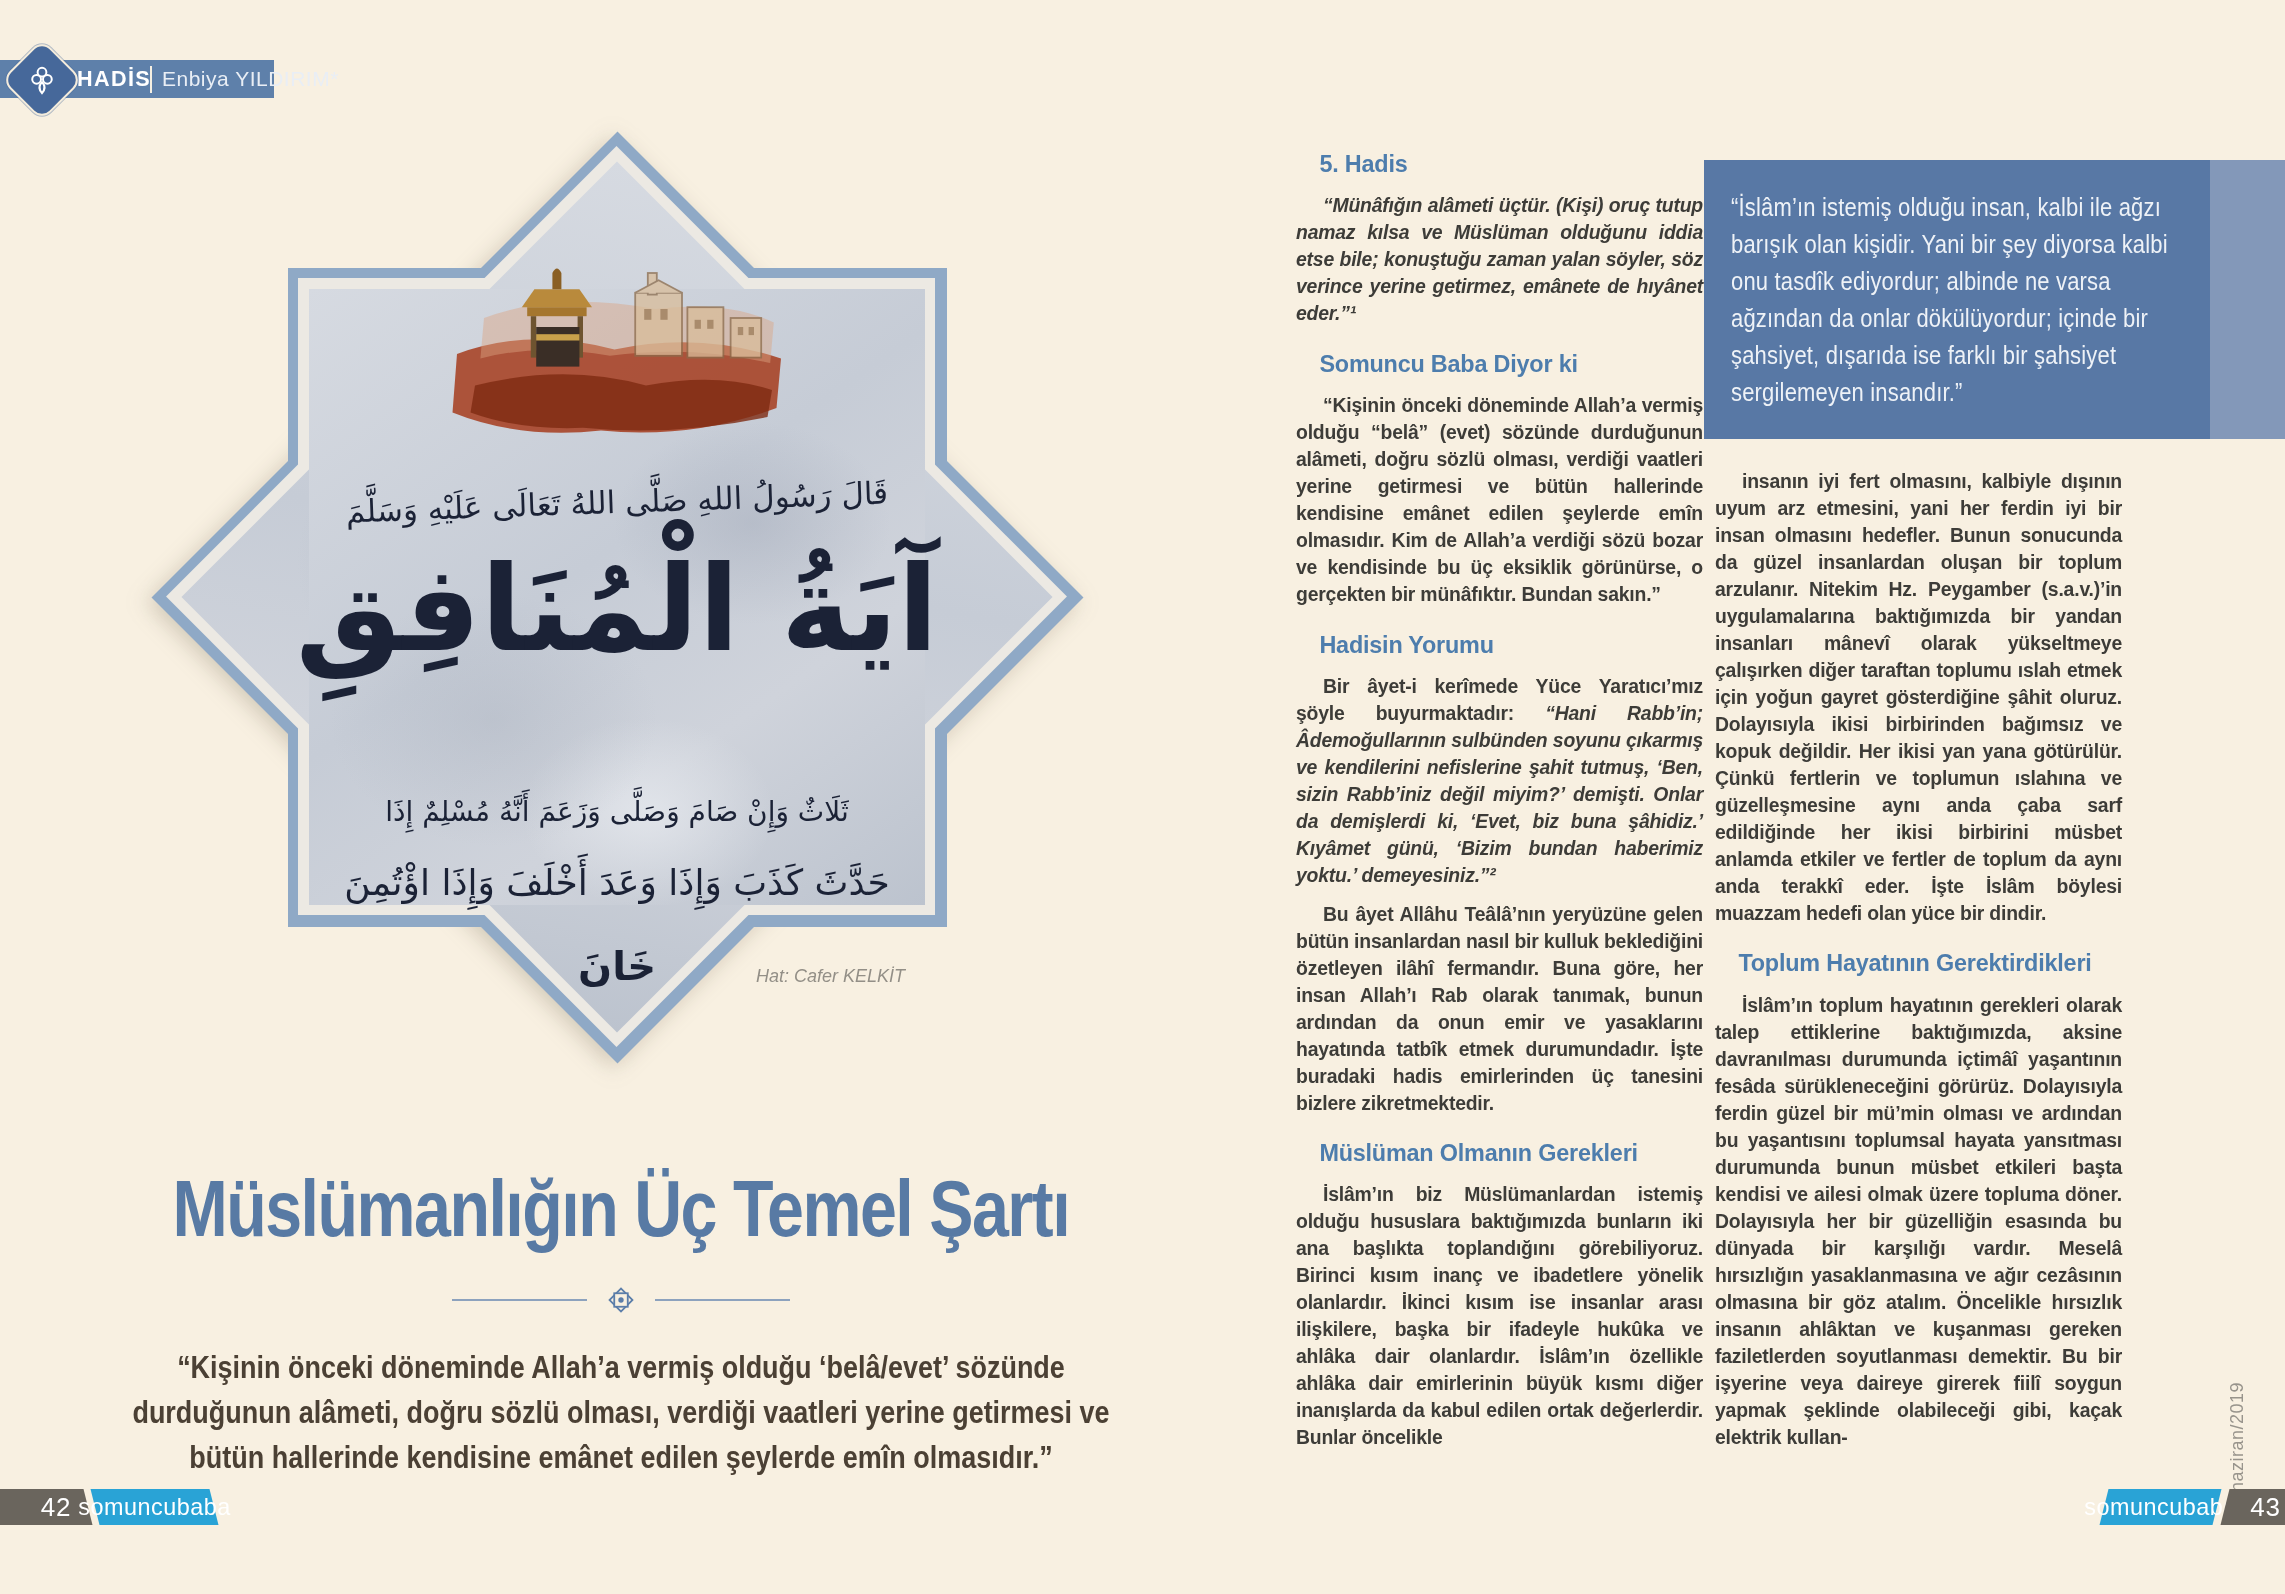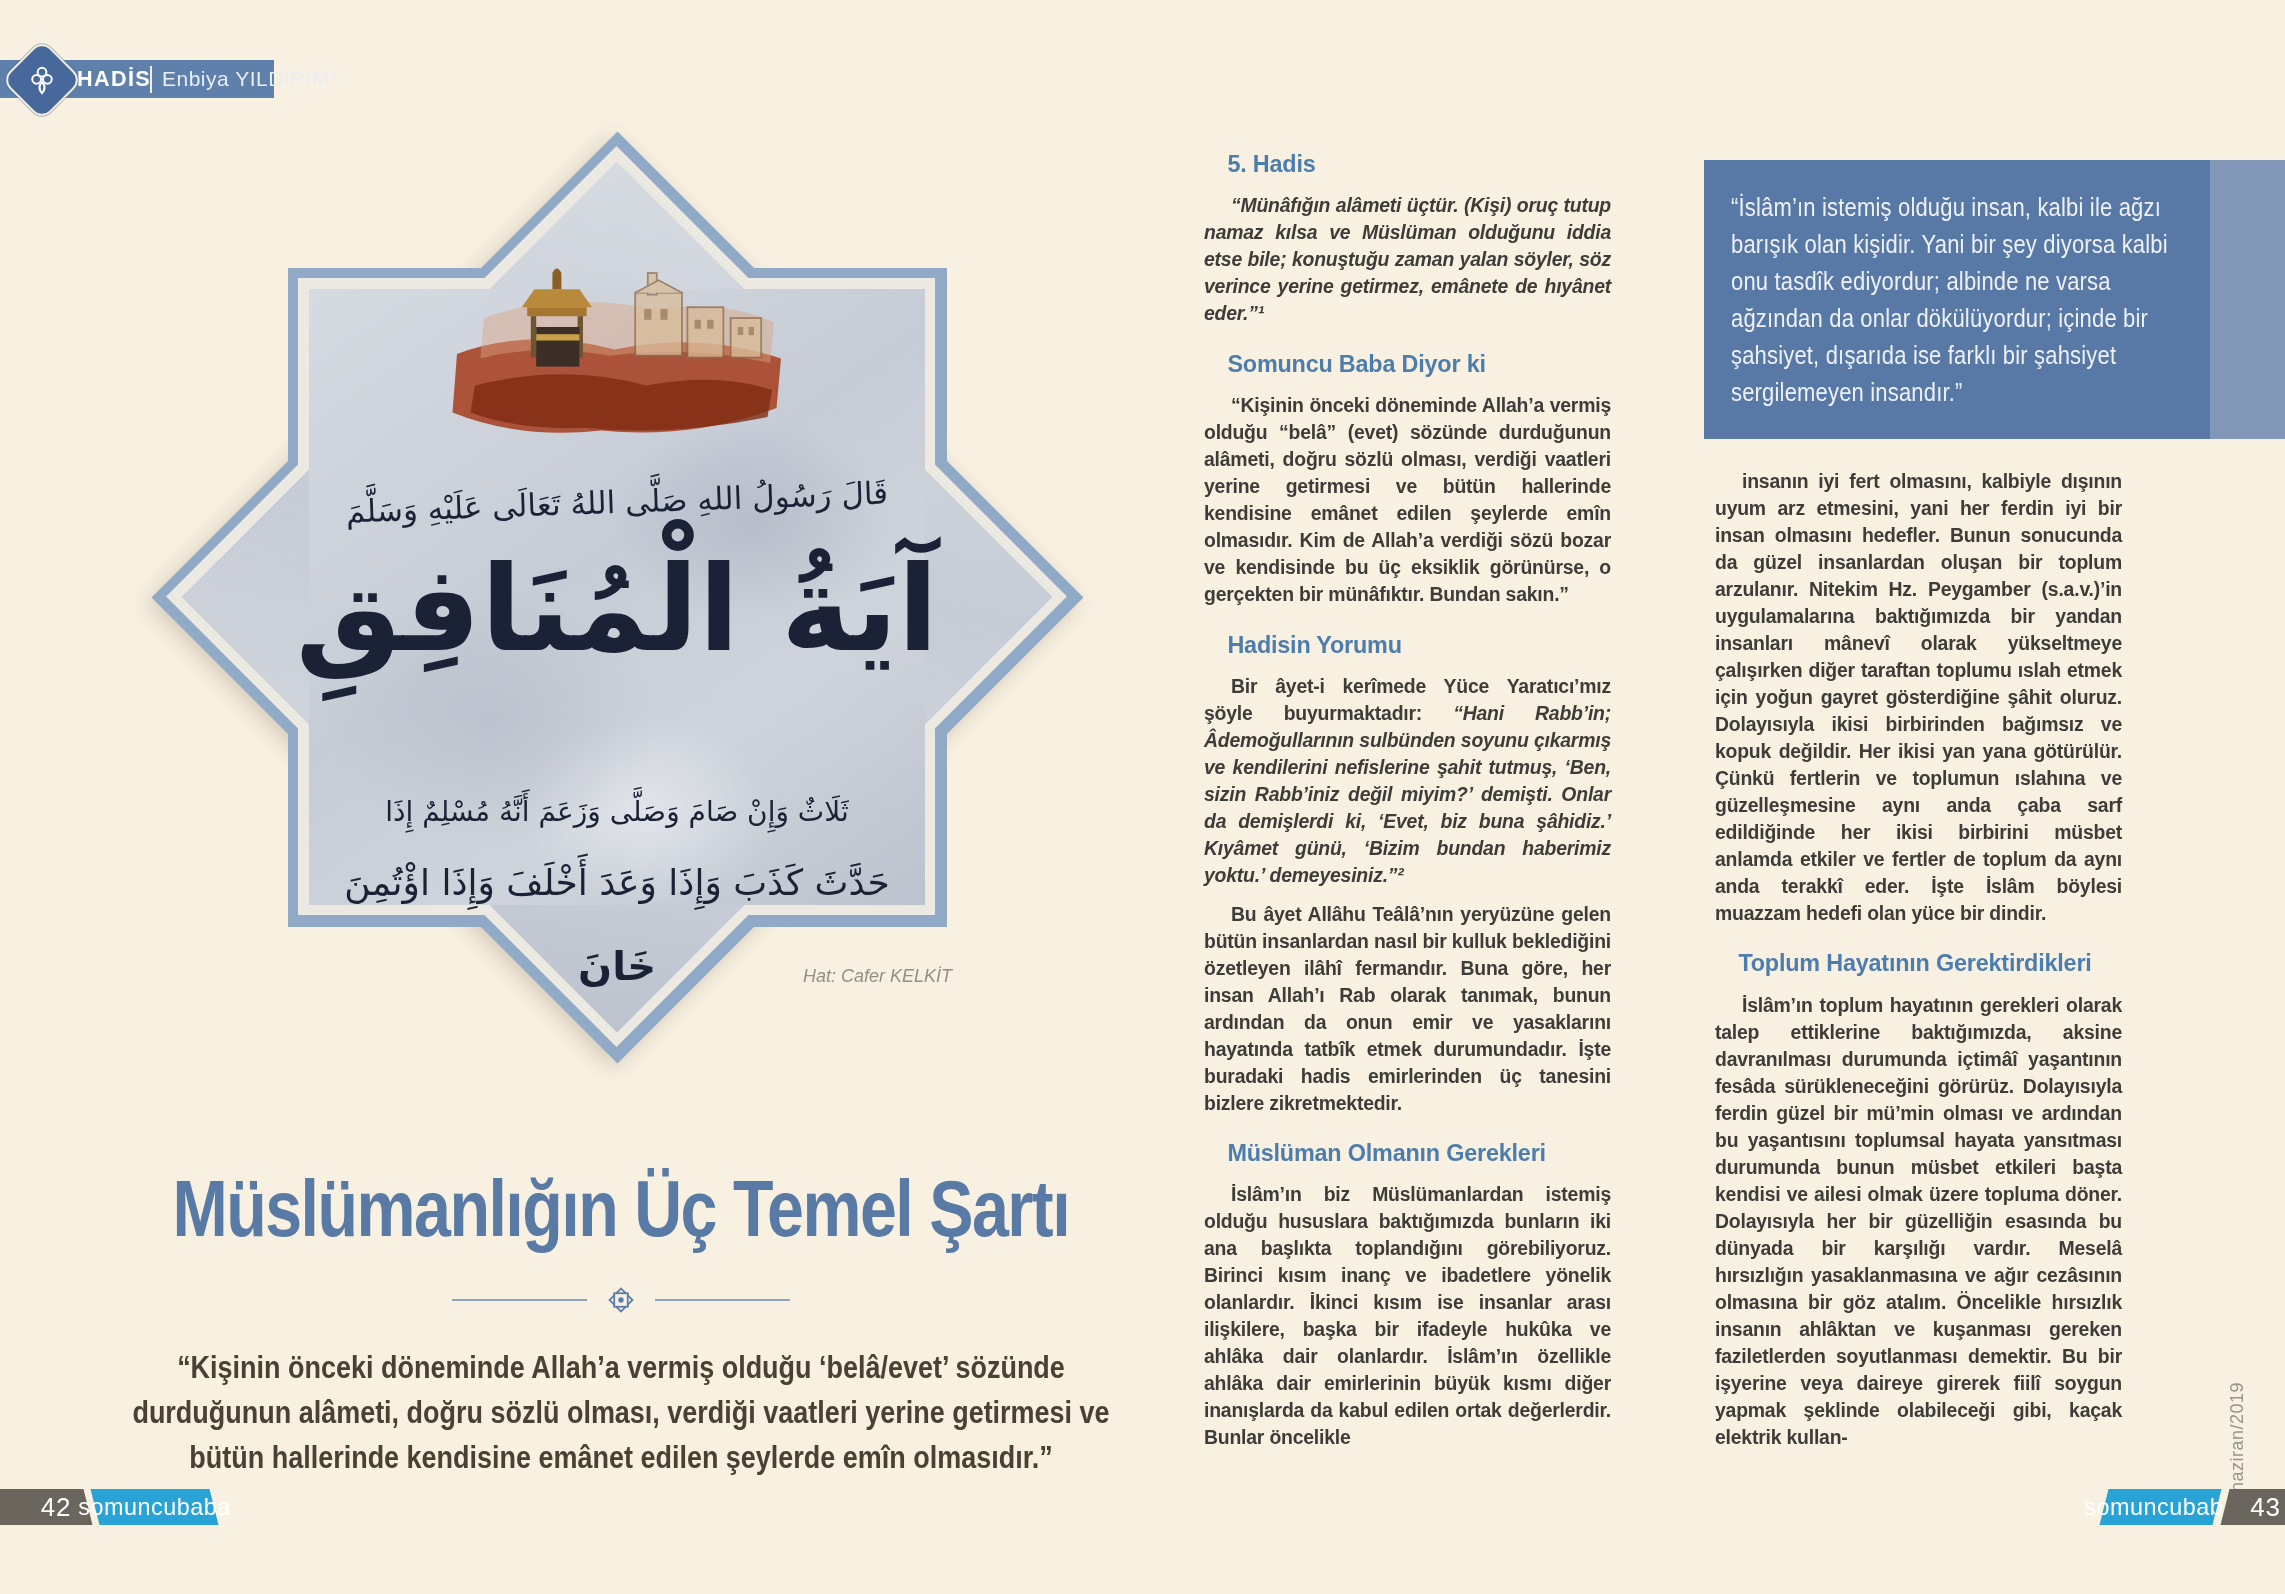--- a/index.html
+++ b/index.html
@@ -40,21 +40,21 @@
   .rot45{transform:rotate(45deg);}
   .sq-border.rot45{filter:drop-shadow(0 7.2px 10.8px rgba(110,100,80,.28));}
   .star-content{position:absolute;inset:0;z-index:5;}
   .kaaba-svg{position:absolute;left:270px;top:106px;}
   .calli{position:absolute;left:0;width:932px;text-align:center;color:#1b2236;font-family:"DejaVu Sans",sans-serif;}
   .calli-1{top:353px;font-size:31px;transform:rotate(-2deg);}
   .calli-main{top:407px;font-size:119px;font-weight:700;line-height:1.2;}
   .calli-3{top:664px;font-size:28px;}
   .calli-4{top:731px;font-size:36px;}
   .calli-5{top:812px;font-size:40px;font-weight:bold;}
-  .star-caption{position:absolute;left:558px;top:835px;width:243px;text-align:right;
+  .star-caption{position:absolute;left:558px;top:835px;width:243px;text-align:center;
     font-size:18px;font-style:italic;color:#938f87;}
   
   .kicker-row{position:absolute;left:0;top:1073px;width:1242px;text-align:center;}
   .kicker{display:inline-block;transform:scaleX(.9);font-size:41px;color:#6787ad;letter-spacing:0;}
   .title-row{position:absolute;left:0;top:1163px;width:1242px;text-align:center;}
   .main-title{display:inline-block;transform:scaleX(.84);font-size:79px;font-weight:700;color:#587aa4;letter-spacing:-1.8px;white-space:nowrap;}
   .ornament-row{position:absolute;left:0;top:1282px;width:1242px;display:flex;align-items:center;justify-content:center;gap:16px;}
   .ornament-line{width:135px;height:1.8px;background:#8da2bd;}
   .bottom-quote-row{position:absolute;left:0;top:1345px;width:1242px;text-align:center;}
   .bottom-quote{display:inline-block;transform:scaleX(.87);width:1206px;
@@ -68,21 +68,21 @@
   .fl-gray .foot-label{transform:skewX(-14deg);font-size:26px;letter-spacing:0.9px;padding-left:20px;}
   .fr-gray .foot-label{transform:skewX(14deg);font-size:26px;letter-spacing:0.9px;}
   .brand-label{font-size:23.4px;letter-spacing:0.5px;font-weight:400;}
   .fl-blue .foot-label{transform:skewX(-14deg);}
   .fr-blue .foot-label{transform:skewX(14deg);}
   .date-vert{position:absolute;left:2227px;top:1393px;height:99px;
     writing-mode:vertical-rl;transform:rotate(180deg);font-size:18px;color:#98948c;letter-spacing:0.5px;}
   
   .body-col{position:absolute;width:407px;font-size:19.4px;line-height:27px;color:#3d3c38;
     text-align:justify;letter-spacing:-0.2px;}
-  .col1{left:1204px;top:151px;}
+  .col1{left:1296px;top:151px;}
   .col2{left:1715px;top:468px;}
   .body-col p{margin:0 0 11.7px;text-indent:27px;font-weight:bold;}
   .sec-heading{font-size:23.4px;font-weight:700;color:#4d7dad;margin:23.4px 0 14.4px;padding-left:23.4px;}
   .sec-heading.first{margin-top:0;}
   .hadith-italic{font-style:italic;}
   .q-italic{font-style:italic;}
   
   .pq-box{position:absolute;left:1704px;top:160px;width:506px;height:279px;background:#5878a5;}
   .pq-accent{position:absolute;left:2210px;top:160px;width:76px;height:279px;background:#8398b9;}
   .pq-text{position:absolute;left:27px;top:29px;width:504px;transform:scaleX(.88);transform-origin:left top;

